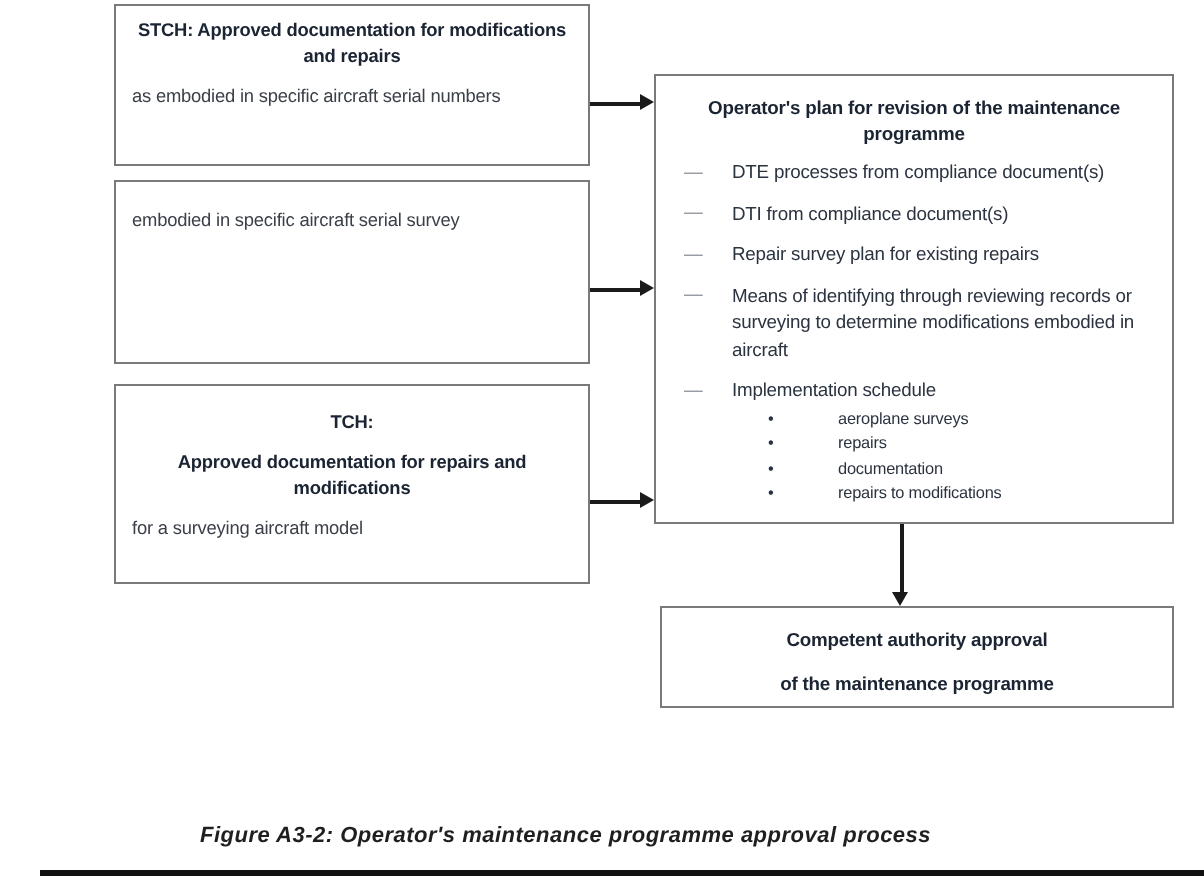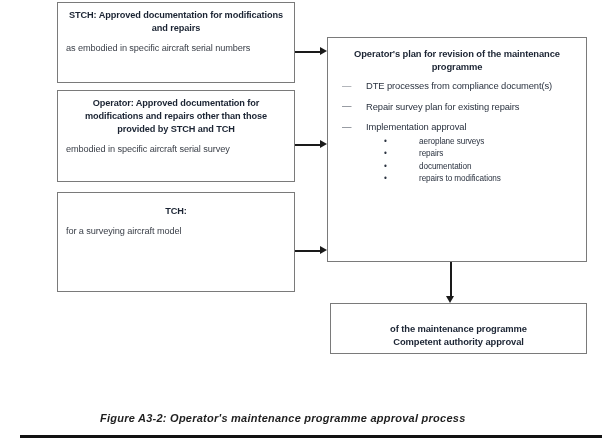--- a/index.html
+++ b/index.html
@@ -166,54 +166,56 @@
 
   <div class="box src-box" style="left:37px; top:2px; width:238px; height:81px;">
     <div class="box-inner">
       <div class="src-title">STCH:  Approved documentation for modifications and repairs</div>
       <div class="src-sub">as embodied in specific aircraft serial numbers</div>
     </div>
   </div>
 
   <div class="box src-box" style="left:37px; top:90px; width:238px; height:92px;">
     <div class="box-inner">
-      <div class="src-title">Operator: Approved documentation for modifications and repairs other than those provided by STCH and TCH</div>
       <div class="src-sub">embodied in specific aircraft serial survey</div>
     </div>
   </div>
 
   <div class="box src-box" style="left:37px; top:192px; width:238px; height:100px;">
     <div class="box-inner" style="padding-top:12px;">
       <div class="src-title">TCH:</div>
+      <div class="src-title" style="margin-top:7px;">Approved documentation for repairs and modifications</div>
       <div class="src-sub">for a surveying aircraft model</div>
     </div>
   </div>
 
   <div class="box" style="left:307px; top:37px; width:260px; height:225px;">
     <div class="box-inner" style="padding:7px 4px 4px 4px;">
       <div class="plan-title">Operator's plan for revision of the maintenance programme</div>
 
       <ul class="dash-list">
         <li class="dash-item">
           <span class="dash-mark">—</span>
           <span>DTE processes from compliance document(s)</span>
         </li>
         <li class="dash-item">
           <span class="dash-mark">—</span>
+          <span>DTI from compliance document(s)</span>
         </li>
         <li class="dash-item">
           <span class="dash-mark">—</span>
           <span>Repair survey plan for existing repairs</span>
         </li>
         <li class="dash-item">
           <span class="dash-mark">—</span>
+          <span>Means of identifying through reviewing records or surveying to determine modifications embodied in aircraft</span>
         </li>
         <li class="dash-item" style="margin-bottom:2px;">
           <span class="dash-mark">—</span>
-          <span>Implementation approval</span>
+          <span>Implementation schedule</span>
         </li>
       </ul>
 
       <ul class="bullet-list">
         <li class="bullet-item">
           <span class="bullet-mark">•</span>
           <span>aeroplane surveys</span>
         </li>
         <li class="bullet-item">
           <span class="bullet-mark">•</span>
@@ -226,22 +228,22 @@
         <li class="bullet-item">
           <span class="bullet-mark">•</span>
           <span>repairs to modifications</span>
         </li>
       </ul>
     </div>
   </div>
 
   <div class="box" style="left:310px; top:303px; width:257px; height:51px;">
     <div class="box-inner" style="padding-top:9px;">
+      <div class="approval-line">Competent authority approval</div>
       <div class="approval-line second">of the maintenance programme</div>
-      <div class="approval-line">Competent authority approval</div>
     </div>
   </div>
 
   <div class="h-line" style="left:275px; top:51px; width:26px;"></div>
   <div class="arrow-right" style="left:300px; top:47.3px;"></div>
 
   <div class="h-line" style="left:275px; top:144px; width:26px;"></div>
   <div class="arrow-right" style="left:300px; top:140.3px;"></div>
 
   <div class="h-line" style="left:275px; top:250px; width:26px;"></div>

